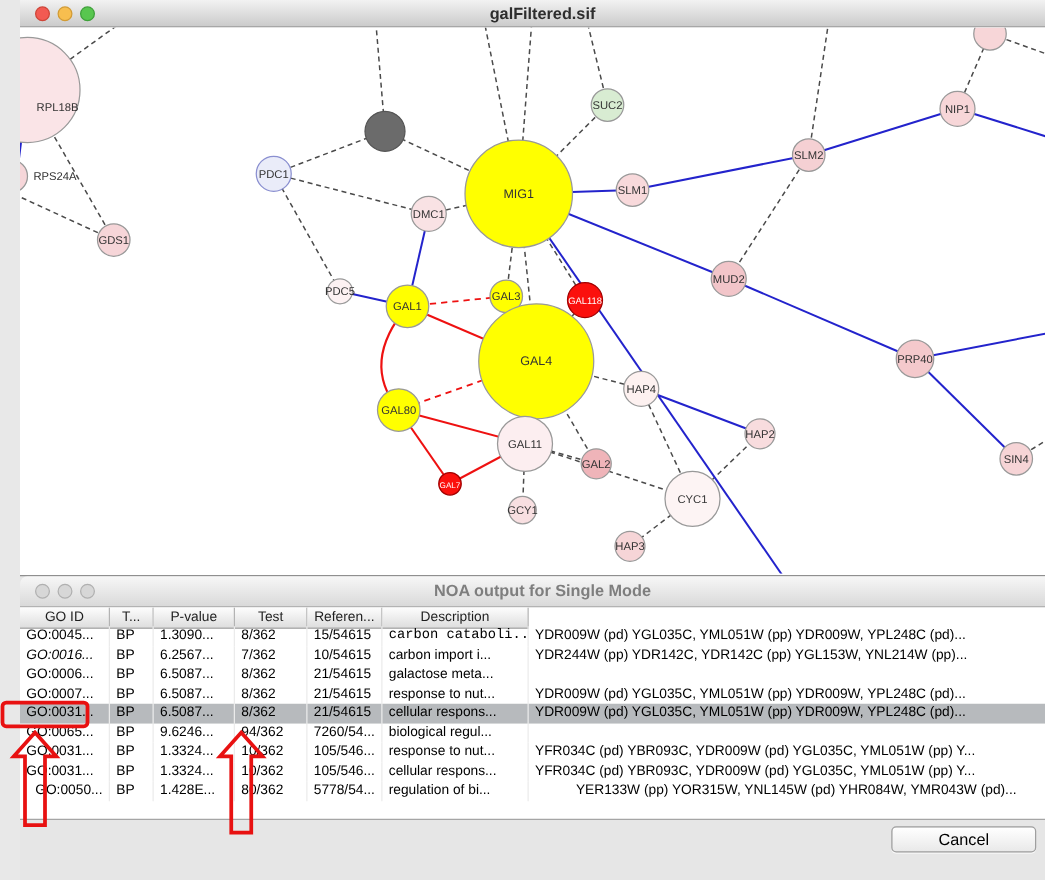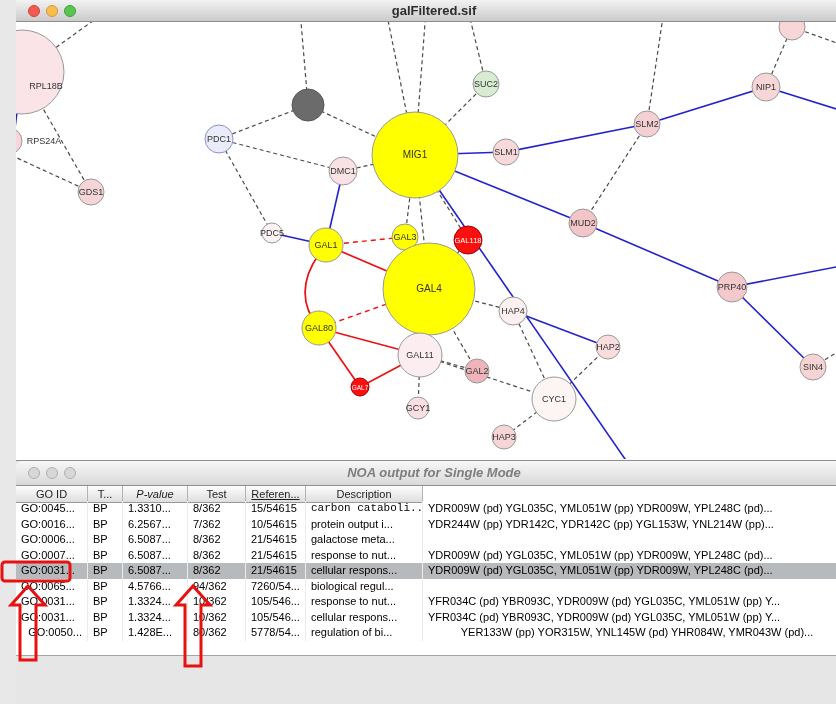--- a/index.html
+++ b/index.html
@@ -11,21 +11,21 @@
   section{position:absolute;left:16px;width:836px;}
   #win-network{top:0;height:460px;background:#fff;}
   #win-noa{top:460px;height:244px;background:#e6e6e6;border-top:1px solid #8f8f8f;box-sizing:border-box;}
 
   .titlebar{position:relative;height:22px;text-align:center;
             background:linear-gradient(#f2f2f2,#cbcbcb);
             border-bottom:1px solid #8e8e8e;box-sizing:border-box;}
   #win-noa .titlebar{height:25px;border-radius:6px 6px 0 0;
             background:linear-gradient(#f7f7f7,#d9d9d9);}
   .titlebar-title{display:inline-block;font-size:13px;font-weight:bold;color:#2d2d2d;line-height:21px;}
-  #win-noa .titlebar-title{color:#7e7e7e;line-height:24px;font-style:italic;}
+  #win-noa .titlebar-title{color:#7e7e7e;line-height:24px;}
   .light{position:absolute;top:5px;width:12px;height:12px;border-radius:50%;box-sizing:border-box;}
   #win-noa .light{top:6px;}
   .light.red{left:12px;background:#f25a52;border:1px solid #ce4437;}
   .light.yellow{left:30px;background:#f7be4f;border:1px solid #d29b34;}
   .light.green{left:48px;background:#58c64f;border:1px solid #3ea13a;}
   .light.gray{background:#d7d7d7;border:1px solid #b0b0b0;}
   .light.gray.g1{left:12px;}.light.gray.g2{left:30px;}.light.gray.g3{left:48px;}
 
   
   #network-canvas{position:absolute;top:22px;left:0;width:836px;height:437px;background:#ffffff;overflow:hidden;}
@@ -189,42 +189,42 @@
     <header class="titlebar">
       <span class="light gray g1"></span>
       <span class="light gray g2"></span>
       <span class="light gray g3"></span>
       <span class="titlebar-title">NOA output for Single Mode</span>
     </header>
     <div id="result-table">
       <div id="table-head">
           <div class="th" style="width: 72px;">GO ID</div>
           <div class="th" style="width: 35px;">T...</div>
-          <div class="th" style="width: 65px; font-style: italic;">P-value</div>
+          <div class="th" style="width: 65px;">P-value</div>
           <div class="th" style="width: 58px;">Test</div>
-          <div class="th" style="width: 60px; text-decoration: underline;">Referen...</div>
+          <div class="th" style="width: 60px;">Referen...</div>
           <div class="th" style="width: 117px;">Description</div>
         </div>
       <div id="table-body">
           <div class="tr">
             <div class="td" style="width: 72px;">GO:0045...</div>
             <div class="td" style="width: 35px;">BP</div>
-            <div class="td" style="width: 65px;">1.3310...</div>
+            <div class="td" style="width: 65px;">1.3090...</div>
             <div class="td" style="width: 58px;">8/362</div>
             <div class="td" style="width: 60px;">15/54615</div>
             <div class="td" style="width: 117px; font-family: Liberation Mono, monospace;">carbon cataboli...</div>
             <div class="td" style="width: 429px;">YDR009W (pd) YGL035C, YML051W (pp) YDR009W, YPL248C (pd)...</div>
           </div>
           <div class="tr">
-            <div class="td" style="width: 72px;">GO:0016...</div>
+            <div class="td" style="width: 72px; font-style: italic;">GO:0016...</div>
             <div class="td" style="width: 35px;">BP</div>
             <div class="td" style="width: 65px;">6.2567...</div>
             <div class="td" style="width: 58px;">7/362</div>
             <div class="td" style="width: 60px;">10/54615</div>
-            <div class="td" style="width: 117px;">protein output i...</div>
+            <div class="td" style="width: 117px;">carbon import i...</div>
             <div class="td" style="width: 429px;">YDR244W (pp) YDR142C, YDR142C (pp) YGL153W, YNL214W (pp)...</div>
           </div>
           <div class="tr">
             <div class="td" style="width: 72px;">GO:0006...</div>
             <div class="td" style="width: 35px;">BP</div>
             <div class="td" style="width: 65px;">6.5087...</div>
             <div class="td" style="width: 58px;">8/362</div>
             <div class="td" style="width: 60px;">21/54615</div>
             <div class="td" style="width: 117px;">galactose meta...</div>
           </div>
@@ -242,21 +242,21 @@
             <div class="td" style="width: 35px;">BP</div>
             <div class="td" style="width: 65px;">6.5087...</div>
             <div class="td" style="width: 58px;">8/362</div>
             <div class="td" style="width: 60px;">21/54615</div>
             <div class="td" style="width: 117px;">cellular respons...</div>
             <div class="td" style="width: 429px;">YDR009W (pd) YGL035C, YML051W (pp) YDR009W, YPL248C (pd)...</div>
           </div>
           <div class="tr">
             <div class="td" style="width: 72px;">GO:0065...</div>
             <div class="td" style="width: 35px;">BP</div>
-            <div class="td" style="width: 65px;">4.5766...</div>
+            <div class="td" style="width: 65px;">9.6246...</div>
             <div class="td" style="width: 58px;">94/362</div>
             <div class="td" style="width: 60px;">7260/54...</div>
             <div class="td" style="width: 117px;">biological regul...</div>
           </div>
           <div class="tr">
             <div class="td" style="width: 72px;">GO:0031...</div>
             <div class="td" style="width: 35px;">BP</div>
             <div class="td" style="width: 65px;">1.3324...</div>
             <div class="td" style="width: 58px;">10/362</div>
             <div class="td" style="width: 60px;">105/546...</div>
@@ -276,20 +276,21 @@
             <div class="td" style="width: 72px; text-align: right;">GO:0050...</div>
             <div class="td" style="width: 35px;">BP</div>
             <div class="td" style="width: 65px;">1.428E...</div>
             <div class="td" style="width: 58px;">80/362</div>
             <div class="td" style="width: 60px;">5778/54...</div>
             <div class="td" style="width: 117px;">regulation of bi...</div>
             <div class="td" style="width: 429px; text-align: center;">YER133W (pp) YOR315W, YNL145W (pd) YHR084W, YMR043W (pd)...</div>
           </div>
         </div>
     </div>
+    <button id="cancel-btn" class="mac-btn">Cancel</button>
   </section>
 
   <svg id="annotations" viewBox="0 0 836 704" width="836" height="704">
     <rect id="highlight-box" x="2" y="562" width="68" height="19" rx="3"></rect>
     <polygon class="red-arrow" points="28,586 45,605 36,605 36,660 20,660 20,605 11,605"></polygon>
     <polygon class="red-arrow" points="193,586 210,605 201,605 201,666 185,666 185,605 176,605"></polygon>
   </svg>
 
 </div>
 

